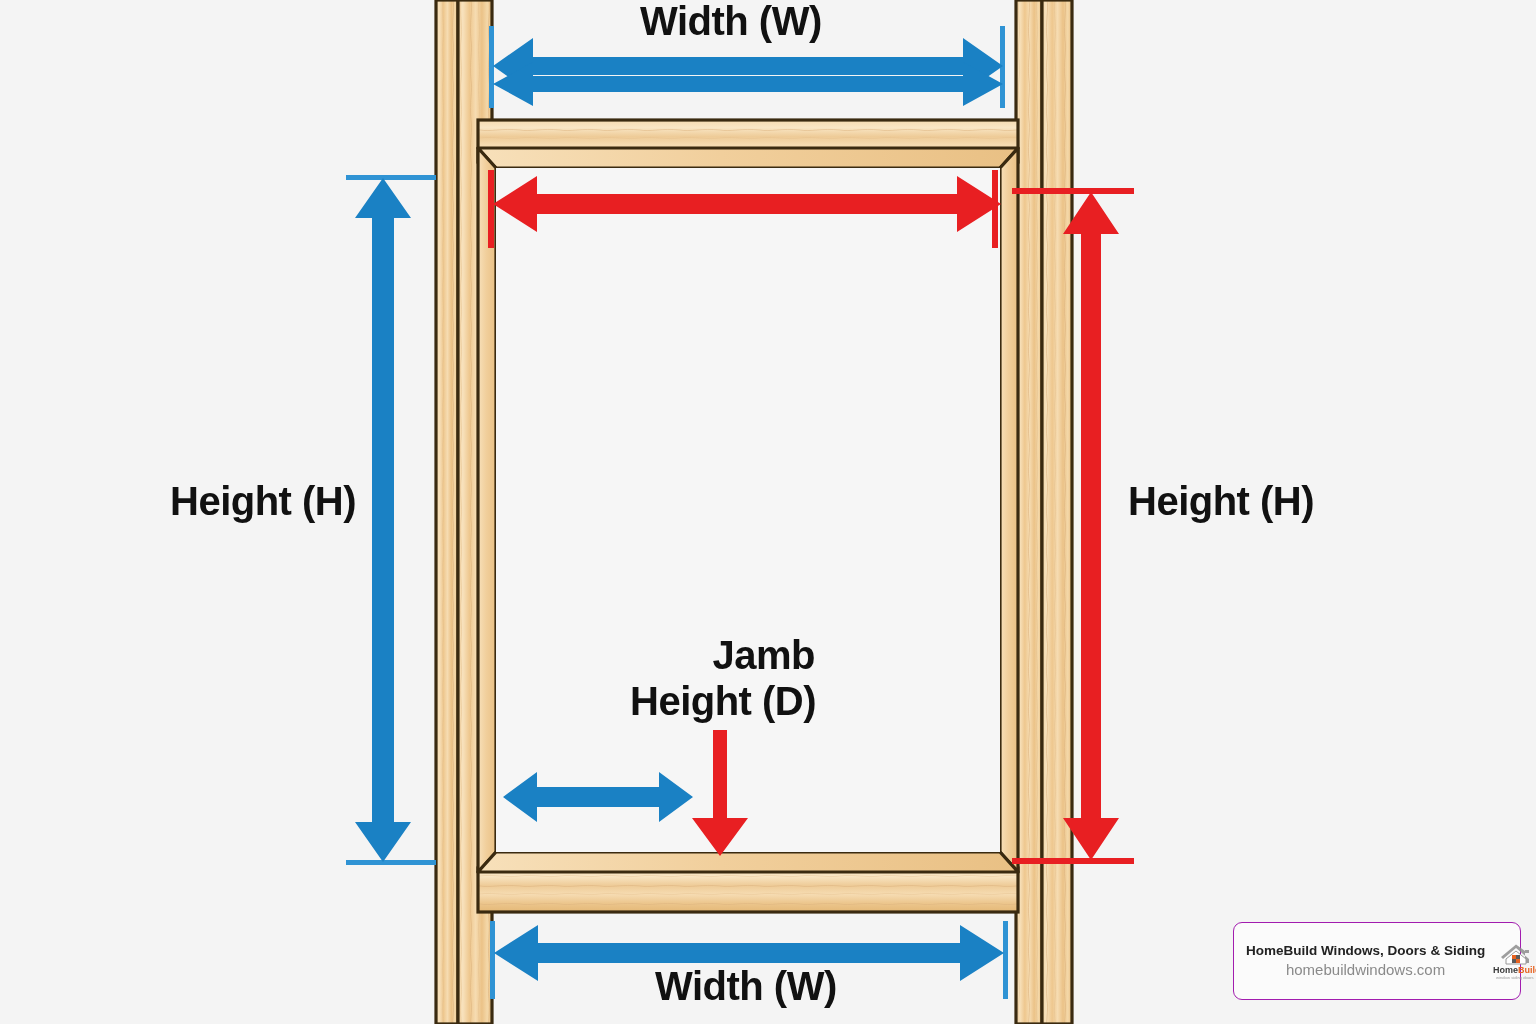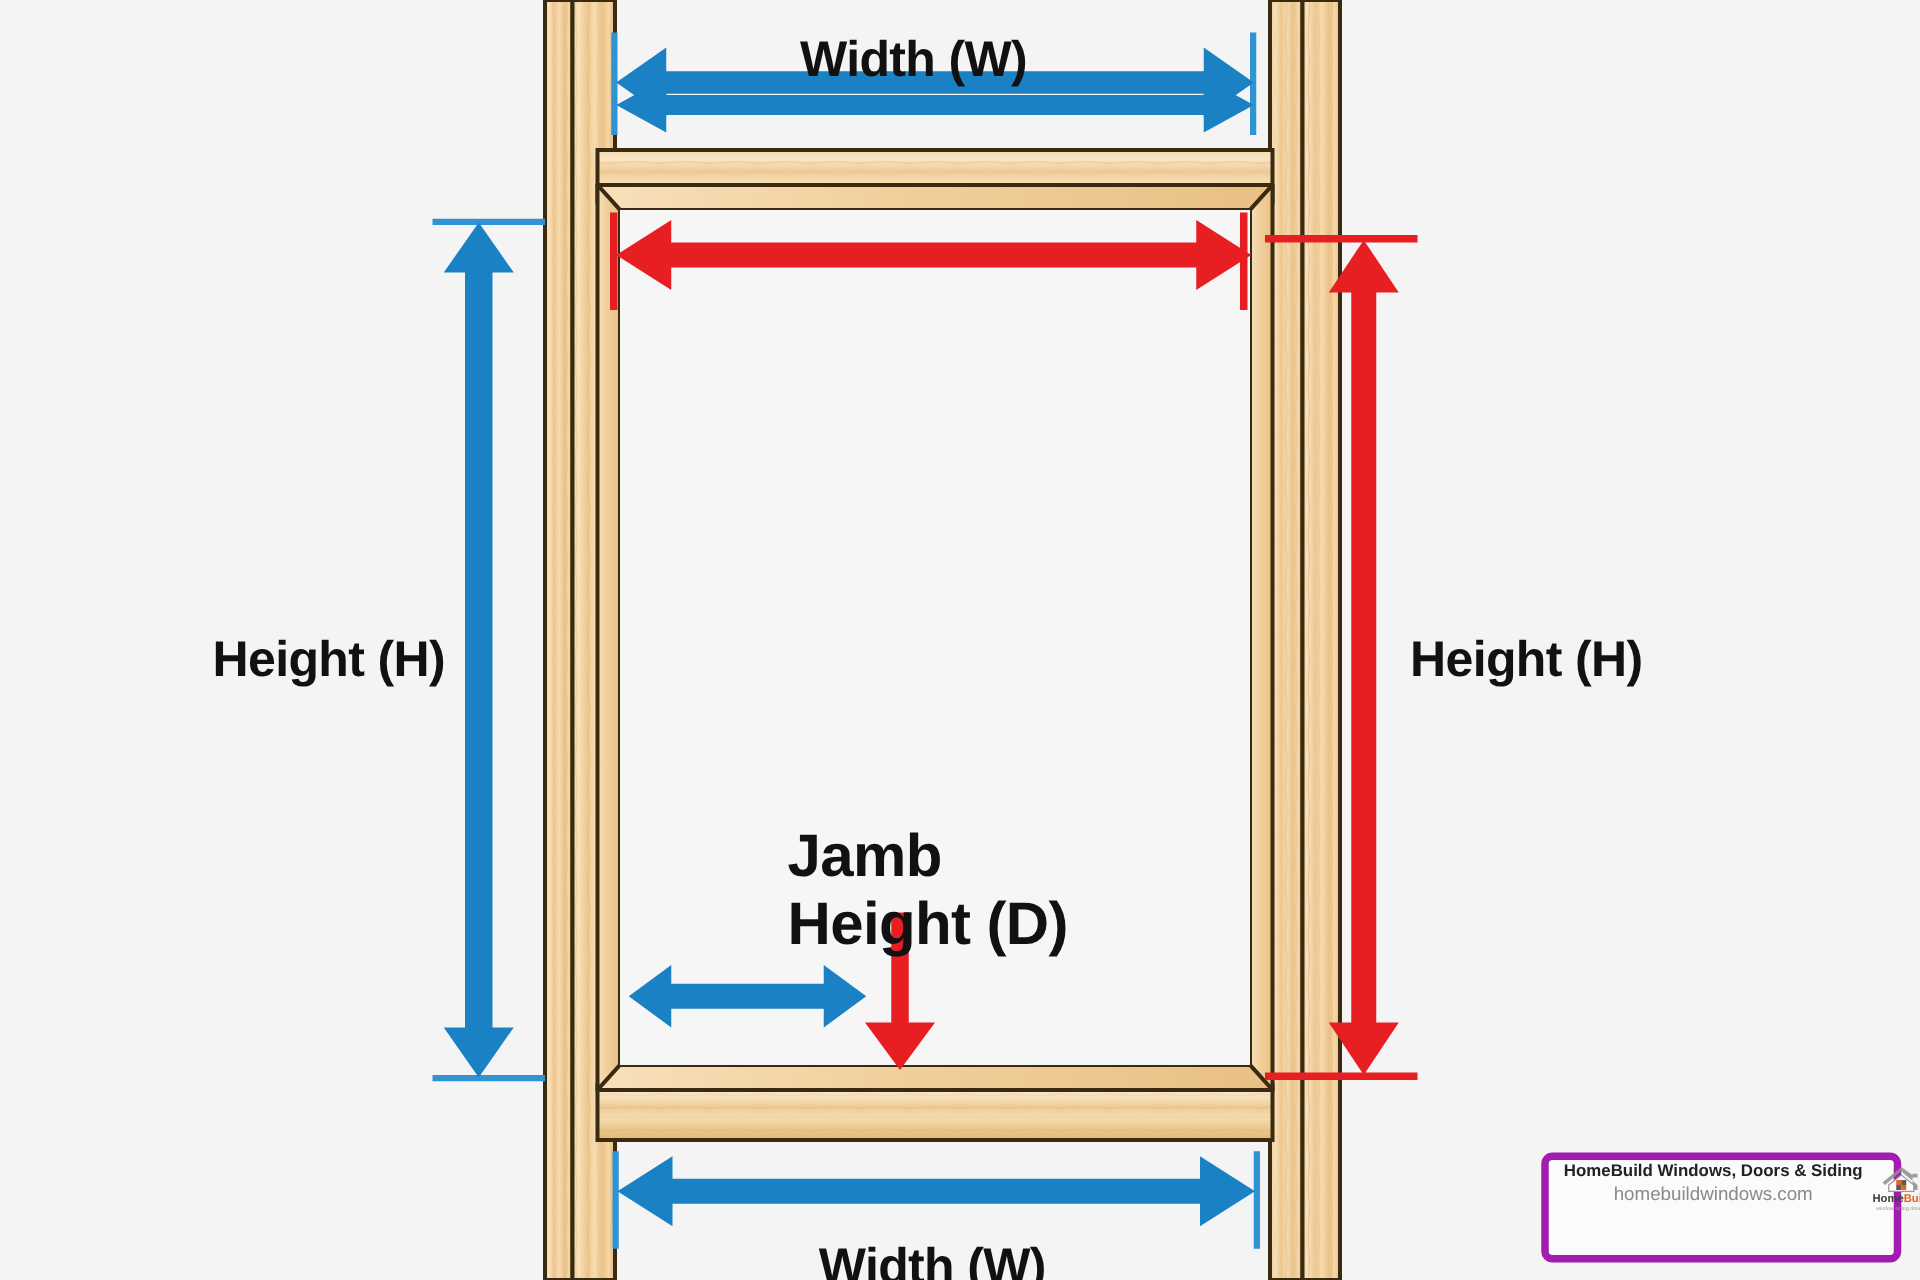--- a/index.html
+++ b/index.html
@@ -24,21 +24,20 @@
     height: 1024px;
   }
   .dim-label {
     position: absolute;
     font-family: "Liberation Sans", sans-serif;
     font-weight: bold;
     color: #111111;
     white-space: nowrap;
     letter-spacing: -0.5px;
     line-height: 1.0;
-    margin-top: 27px;
   }
   #label-width-top {
     left: 640px;
     top: 1px;
     font-size: 40px;
   }
   #label-width-bottom {
     left: 655px;
     top: 966px;
     font-size: 40px;
@@ -49,41 +48,42 @@
     font-size: 40px;
   }
   #label-height-right {
     left: 1128px;
     top: 481px;
     font-size: 40px;
   }
   #label-jamb-depth {
     left: 630px;
     top: 635px;
-    font-size: 48px;
-    text-align: left;
+    font-size: 40px;
+    text-align: right;
     width: 185px;
   }
   #label-jamb-depth .jd-line2 {
     display: block;
     margin-top: 6px;
   }
 
   
   #attribution-card {
     position: absolute;
     left: 1233px;
     top: 922px;
     width: 288px;
-    height: 88px;
+    height: 78px;
     background: #fbfbfb;
-    border: 6px solid #a21caf;
+    border: 1px solid #a21caf;
     border-radius: 9px;
     box-sizing: border-box;
     display: flex;
+    align-items: center;
     padding: 0 12px;
   }
   #attribution-text {
     flex: 1 1 auto;
     text-align: center;
   }
   #attribution-company {
     font-size: 13.5px;
     font-weight: bold;
     color: #222222;

